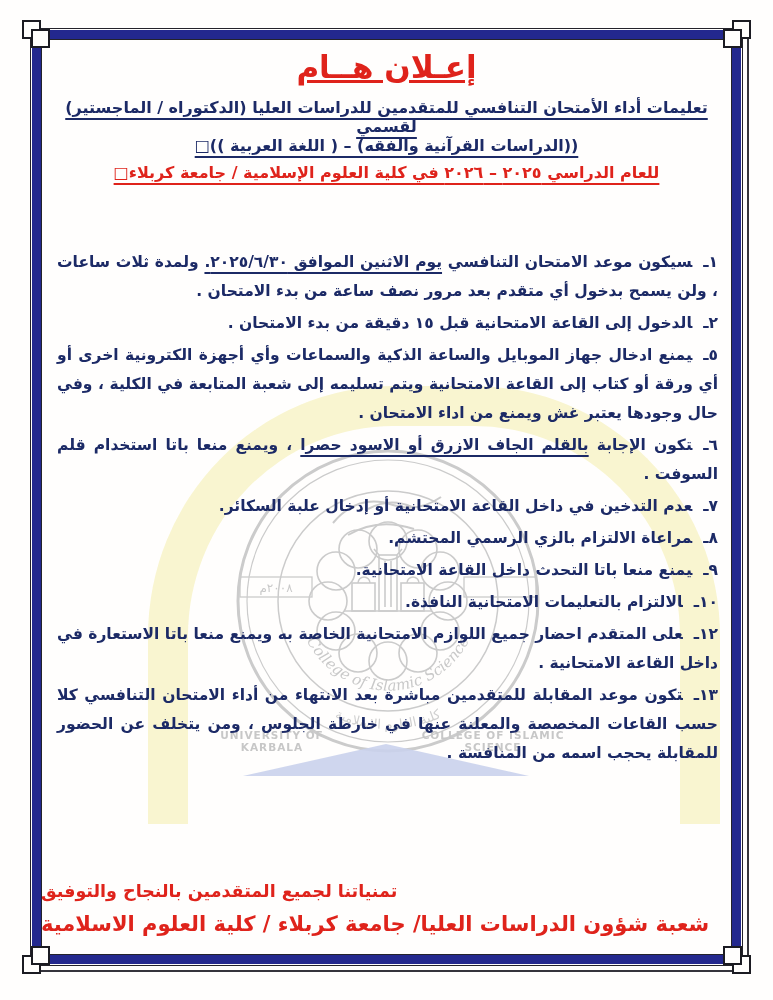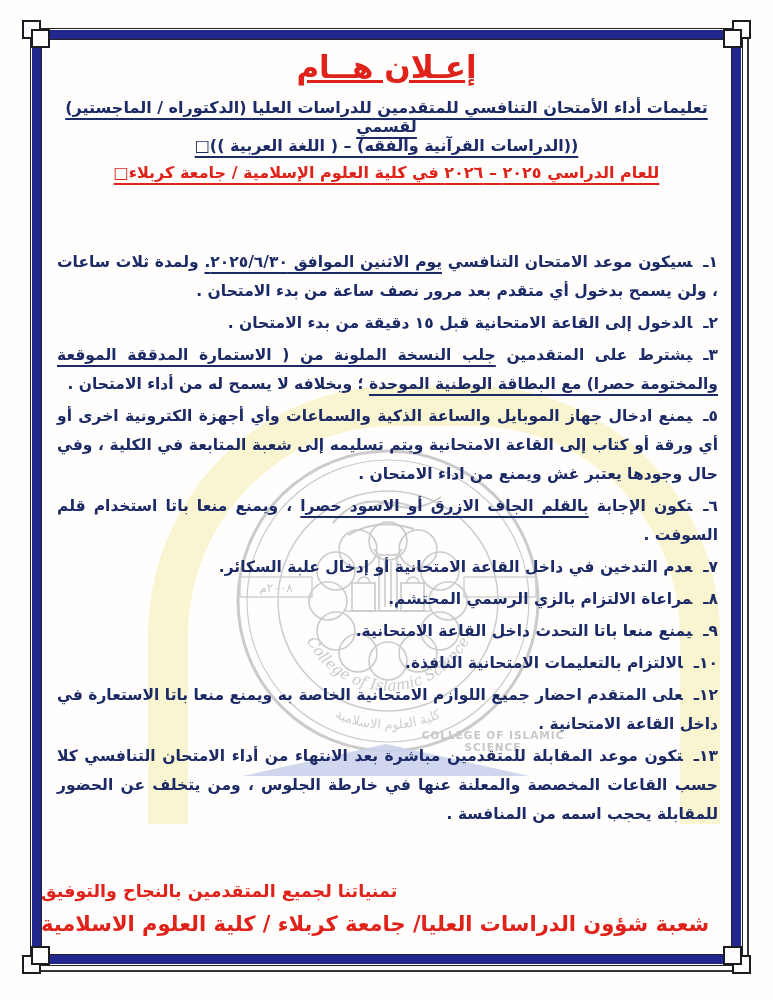--- a/index.html
+++ b/index.html
@@ -104,33 +104,33 @@
       <path id="arcBottomOut" d="M -112 62 A 128 128 0 0 0 112 62"></path>
     </defs>
     <text font-size="15" fill="#c9c9c9" font-style="italic" font-family="DejaVu Serif, serif">
       <textPath href="#arcBottomIn" startOffset="50%" text-anchor="middle">College of Islamic Science</textPath>
     </text>
     <text font-size="13" fill="#cfcfcf" font-family="DejaVu Sans, sans-serif">
       <textPath href="#arcBottomOut" startOffset="50%" text-anchor="middle">كلية العلوم الاسلامية</textPath>
     </text>
   </svg>
 
+  <div class="wm wm-label wm-uok">UNIVERSITY OF KARBALA</div>
   <div class="wm wm-label wm-cis">COLLEGE OF ISLAMIC SCIENCE</div>
   <div class="wm wm-tri"></div>
 
   <div class="content">
     <div class="doc-title">إعـلان هــام</div>
     <div class="hline h1">تعليمات أداء الأمتحان التنافسي للمتقدمين للدراسات العليا (الدكتوراه / الماجستير) لقسمي</div>
     <div class="hline h2">((الدراسات القرآنية والفقه) – ( اللغة العربية ))□</div>
     <div class="hline h3">للعام الدراسي ٢٠٢٥ – ٢٠٢٦ في كلية العلوم الإسلامية / جامعة كربلاء□</div>
 
     <div class="list">
         <div class="item"><span class="num">١ـ</span><span class="pre">سيكون موعد الامتحان التنافسي </span><span class="u">يوم الاثنين الموافق ٢٠٢٥/٦/٣٠.</span><span class="post"> ولمدة ثلاث ساعات ، ولن يسمح بدخول أي متقدم بعد مرور نصف ساعة من بدء الامتحان .</span></div>
         <div class="item"><span class="num">٢ـ</span><span class="pre">الدخول إلى القاعة الامتحانية قبل ١٥ دقيقة من بدء الامتحان .</span></div>
-        <div class="item"><span class="num">٣ـ</span><span class="pre">يشترط على المتقدمين </span><span class="u">جلب النسخة الملونة من ( الاستمارة المدققة الموقعة والمختومة حصرا) مع البطاقة الوطنية الموحدة</span><span class="post"> ؛ وبخلافه لا يسمح له من أداء الامتحان .</span></div>
         <div class="item"><span class="num">٥ـ</span><span class="pre">يمنع ادخال جهاز الموبايل والساعة الذكية والسماعات وأي أجهزة الكترونية اخرى أو أي ورقة أو كتاب إلى القاعة الامتحانية ويتم تسليمه إلى شعبة المتابعة في الكلية ، وفي حال وجودها يعتبر غش ويمنع من اداء الامتحان .</span></div>
         <div class="item"><span class="num">٦ـ</span><span class="pre">تكون الإجابة </span><span class="u">بالقلم الجاف الازرق أو الاسود حصرا</span><span class="post"> ، ويمنع منعا باتا استخدام قلم السوفت .</span></div>
         <div class="item"><span class="num">٧ـ</span><span class="pre">عدم التدخين في داخل القاعة الامتحانية أو إدخال علبة السكائر.</span></div>
         <div class="item"><span class="num">٨ـ</span><span class="pre">مراعاة الالتزام بالزي الرسمي المحتشم.</span></div>
         <div class="item"><span class="num">٩ـ</span><span class="pre">يمنع منعا باتا التحدث داخل القاعة الامتحانية.</span></div>
         <div class="item"><span class="num">١٠ـ</span><span class="pre">الالتزام بالتعليمات الامتحانية النافذة.</span></div>
         <div class="item"><span class="num">١٢ـ</span><span class="pre">على المتقدم احضار جميع اللوازم الامتحانية الخاصة به ويمنع منعا باتا الاستعارة في داخل القاعة الامتحانية .</span></div>
         <div class="item"><span class="num">١٣ـ</span><span class="pre">تكون موعد المقابلة للمتقدمين مباشرة بعد الانتهاء من أداء الامتحان التنافسي كلا حسب القاعات المخصصة والمعلنة عنها في خارطة الجلوس ، ومن يتخلف عن الحضور للمقابلة يحجب اسمه من المنافسة .</span></div>
       </div>
 

